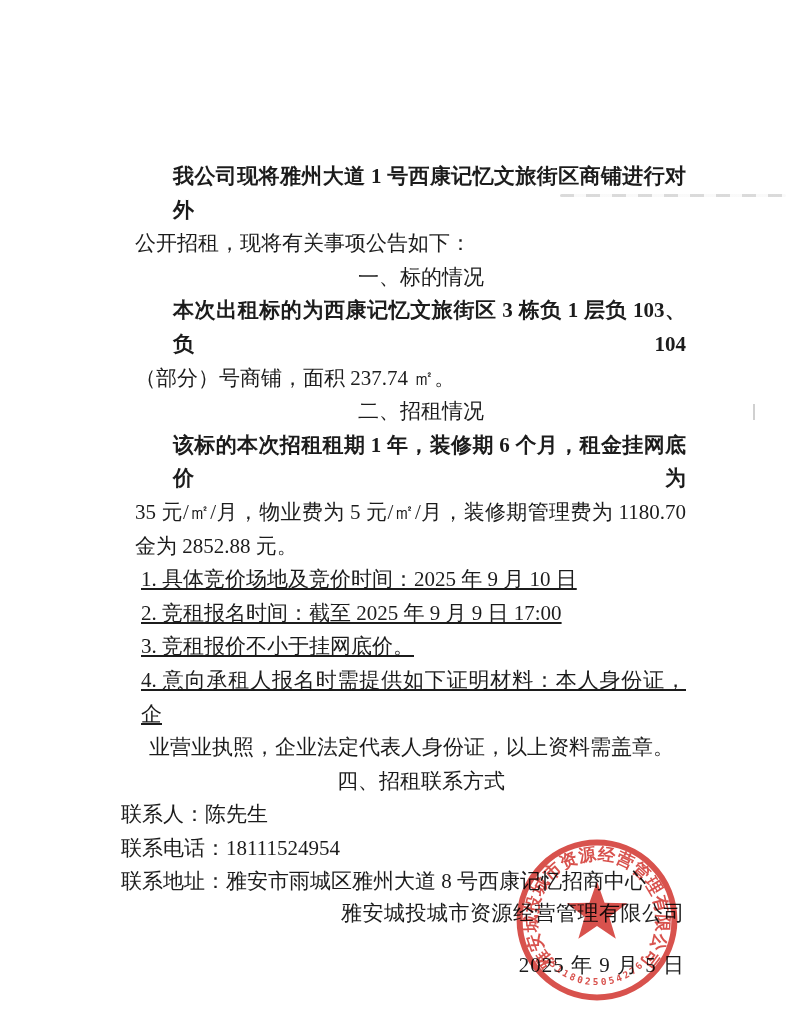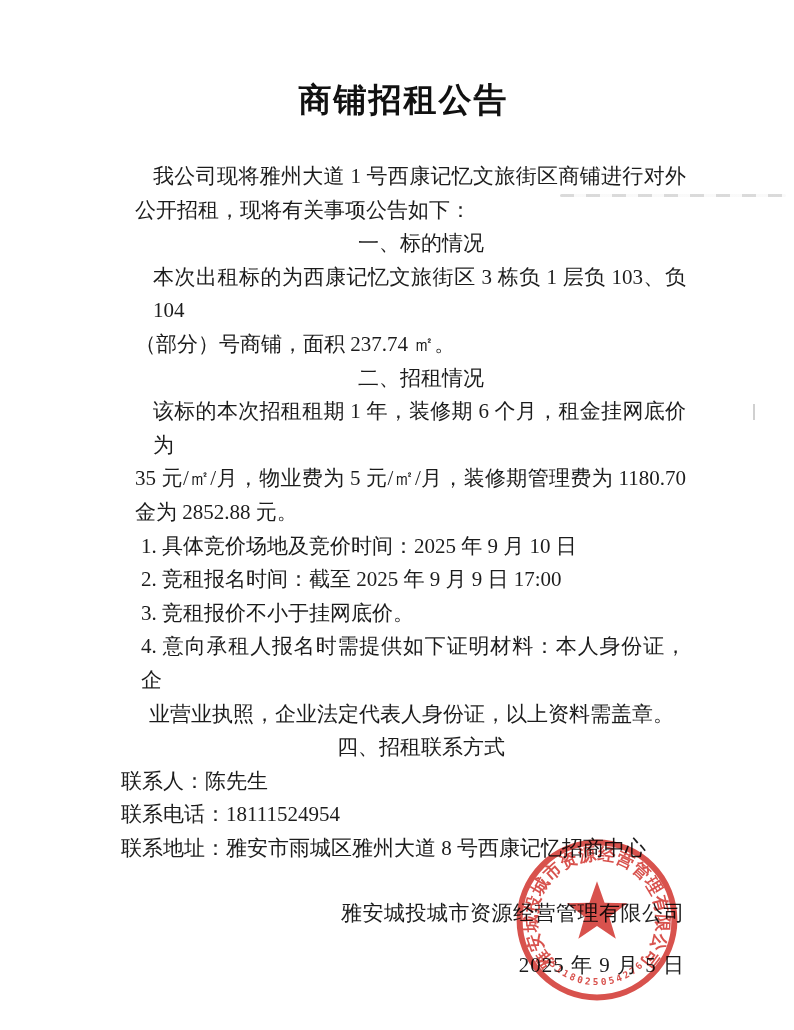--- a/index.html
+++ b/index.html
@@ -22,23 +22,23 @@
     color:#111;
   }
   .content{
     position:absolute;
     top:160px;left:121px;width:565px;
     font-size:21px;
     line-height:33.6px;
   }
   .line{white-space:nowrap;}
   .line.j{white-space:normal;text-align:justify;text-align-last:justify;}
-  .line.p1{margin-left:32px;}  
+  .line.p1{margin-left:52px;font-weight:bold;}  
   .line.h{margin-left:35px;text-align:center;}   
-  .line.li{margin-left:20px;}  
+  .line.li{margin-left:20px;text-decoration:underline;}  
   .line.lc{margin-left:28px;}  
   .line.ct{}  
   .line.p0{margin-left:14px;}     
   .signature{
     position:absolute;
     right:109px;top:899px;
     text-align:right;
     font-size:21px;
     color:#1c1c1c;
   }
@@ -63,21 +63,20 @@
     position:absolute;
     left:753px;top:404px;width:2px;height:16px;
     background:rgba(120,120,120,0.35);
   }
 </style>
 </head>
 <body>
 
 <div class="page">
 
-  <div class="doc-title">商铺招租公告</div>
 
   <div class="content">
       <div class="line p1 j">我公司现将雅州大道 1 号西康记忆文旅街区商铺进行对外</div>
       <div class="line p0">公开招租，现将有关事项公告如下：</div>
       <div class="line h">一、标的情况</div>
       <div class="line p1 j">本次出租标的为西康记忆文旅街区 3 栋负 1 层负 103、负 104</div>
       <div class="line p0">（部分）号商铺，面积 237.74 ㎡。</div>
       <div class="line h">二、招租情况</div>
       <div class="line p1 j">该标的本次招租租期 1 年，装修期 6 个月，租金挂网底价为</div>
       <div class="line p0 j">35 元/㎡/月，物业费为 5 元/㎡/月，装修期管理费为 1180.70</div>

